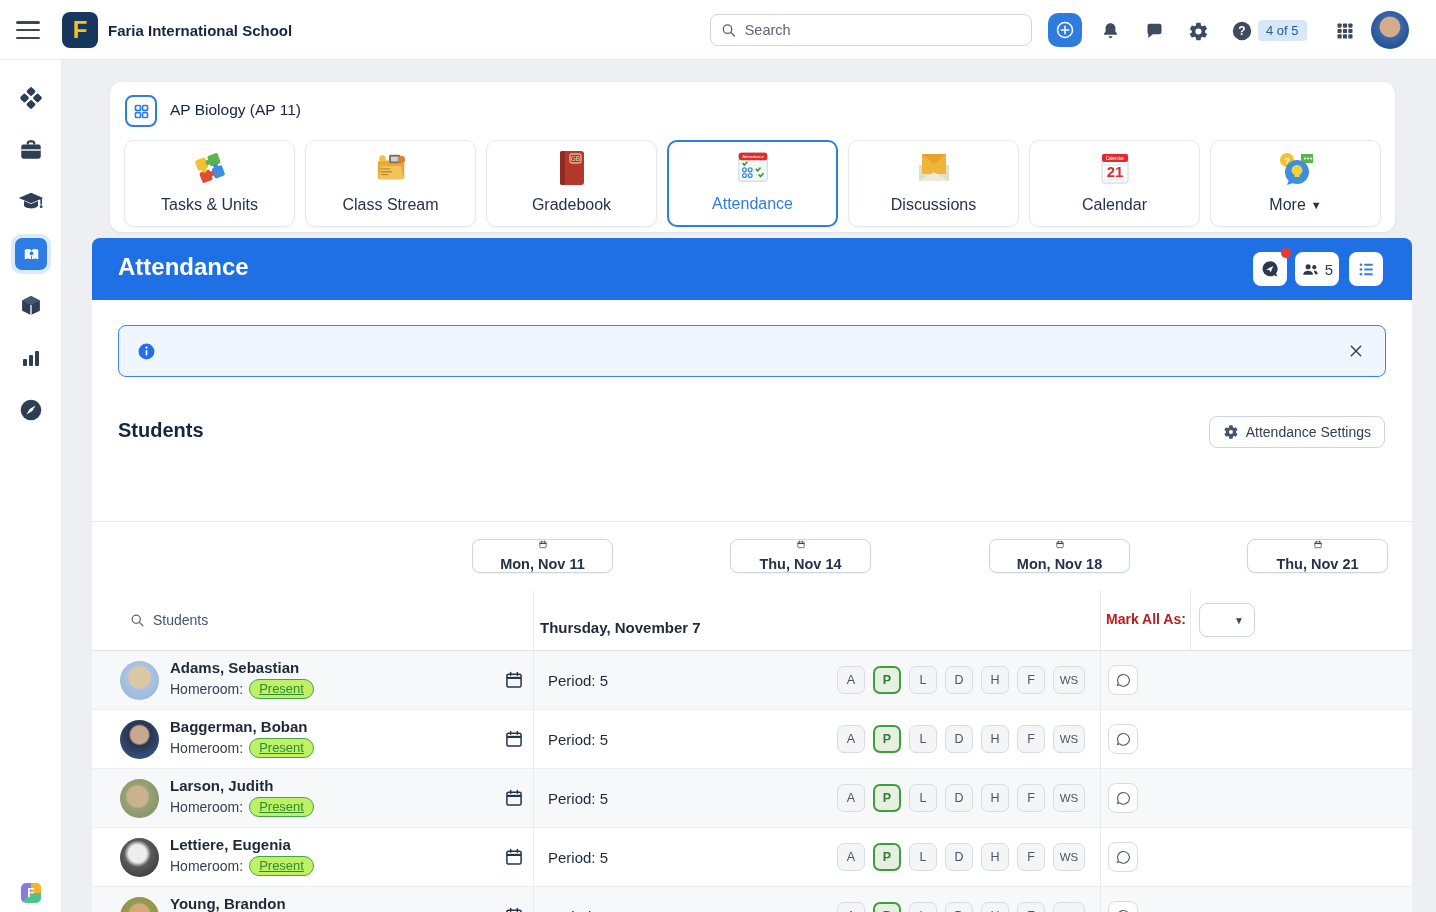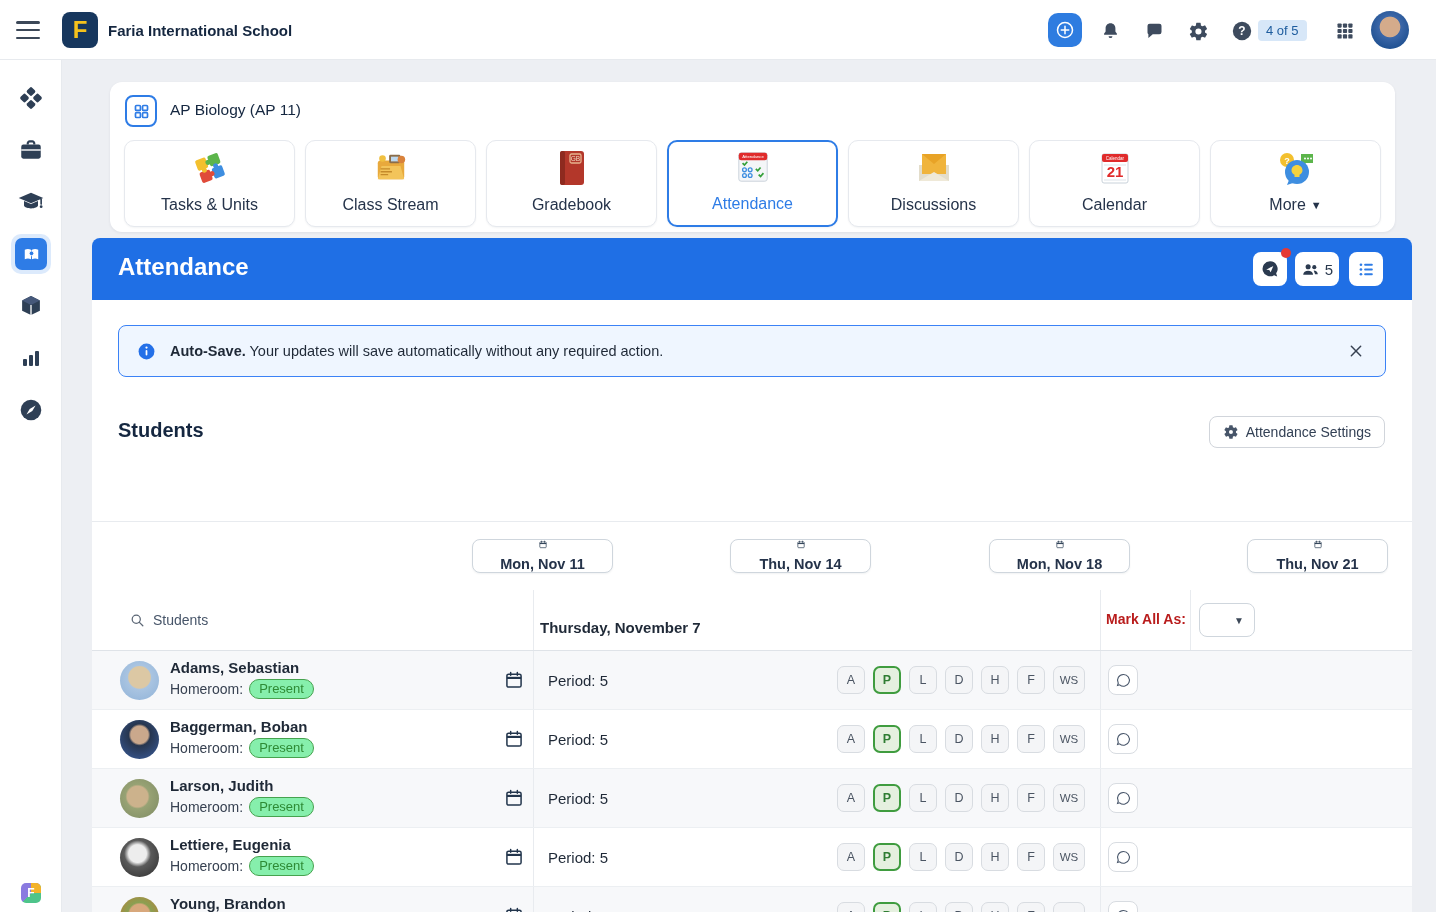--- a/index.html
+++ b/index.html
@@ -124,21 +124,21 @@
   .avatar { position:absolute; left:28px; top:10px; width:39px; height:39px; border-radius:50%; }
   .av0 { background:radial-gradient(circle at 50% 42%, #dcc8a4 36%, #a9c4e1 40%, #8fb2d8 100%); }
   .av1 { background:radial-gradient(circle at 50% 38%, #caa88c 28%, #27364f 35%, #3a5d9e 100%); }
   .av2 { background:radial-gradient(circle at 45% 45%, #ccb28c 34%, #97a274 40%, #7d8a62 100%); }
   .av3 { background:radial-gradient(circle at 45% 40%, #ededed 28%, #5a5a5a 42%, #2c2c2c 100%); }
   .av4 { background:radial-gradient(circle at 50% 44%, #d8a87c 34%, #8aa052 40%, #c7762f 100%); }
   .s-name { position:absolute; left:78px; top:8px; font-size:15px; font-weight:bold; color:#1f2937; }
   .s-home { position:absolute; left:78px; top:28px; font-size:14px; color:#374151;
     display:flex; align-items:center; gap:6px;}
   .badge-present { font-size:13px; color:#2e8b35; border:1.5px solid #46a24e;
-    background:#86efac; border-radius:10px; padding:1px 9px 2px; }
+    background:#bef264; border-radius:10px; padding:1px 9px 2px;text-decoration:underline; }
   .row-cal { position:absolute; left:412px; top:19px; }
   .s-period { position:absolute; left:456px; top:21px; font-size:15px; color:#1f2937; }
   .codes { position:absolute; left:745px; top:15px; display:flex; gap:8px; }
   .code-btn { width:28px; height:28px; border-radius:7px; background:#f4f5f7;
     border:1px solid #d8dce1; color:#4b5563; font-size:12.5px; }
   .code-btn.wide { width:32px; font-size:11.5px; }
   .code-btn.selected { background:#e5f0df; border:2px solid #3f9c3f; color:#2f7d33; font-weight:bold; }
   .comment-btn { position:absolute; left:1016px; top:14px; width:30px; height:30px;
     background:#fff; border:1px solid #d8dce1; border-radius:8px;
     display:flex; align-items:center; justify-content:center; }
@@ -150,20 +150,27 @@
   <button class="hamburger">
       <span></span>
       <span></span>
       <span></span>
     </button>
   <div class="brand-logo">
       <span>F</span>
     </div>
   <div class="brand-name">Faria International School</div>
 
+  <div class="search-box">
+    <svg width="17" height="17" viewBox="0 0 24 24">
+        <circle cx="10" cy="10" r="6.5" fill="none" stroke="#5b6675" stroke-width="2"></circle>
+        <line x1="15" y1="15" x2="20.5" y2="20.5" stroke="#5b6675" stroke-width="2" stroke-linecap="round"></line>
+      </svg>
+    <input type="text" placeholder="Search" style="">
+  </div>
 
   <button class="quick-add">
     <svg width="20" height="20" viewBox="0 0 24 24">
         <circle cx="12" cy="12" r="9" fill="none" stroke="#fff" stroke-width="1.8"></circle>
         <path d="M12 7.5v9M7.5 12h9" stroke="#fff" stroke-width="1.8" stroke-linecap="round"></path>
       </svg>
   </button>
 
   <button class="nav-icon-btn" style="left:1099px">
     <svg width="21" height="21" viewBox="0 0 24 24" fill="#3e4b5e">
@@ -413,21 +420,20 @@
   </div>
 
   <div class="panel">
 
     <div class="banner">
       <svg width="19" height="19" viewBox="0 0 24 24">
           <circle cx="12" cy="12" r="10" fill="#2470e8"></circle>
           <rect x="10.9" y="10" width="2.2" height="7" rx="1.1" fill="#fff"></rect>
           <circle cx="12" cy="7" r="1.4" fill="#fff"></circle>
         </svg>
-      <span class="txt"><b>Auto-Save.</b><span> Your updates will save automatically without any required action.</span></span>
       <button class="close-x">
         <svg width="16" height="16" viewBox="0 0 24 24">
             <path d="M5 5l14 14M19 5 5 19" stroke="#374151" stroke-width="2.2" stroke-linecap="round"></path>
           </svg>
       </button>
     </div>
 
     <div class="students-h">Students</div>
     <button class="settings-btn">
       <svg width="16" height="16" viewBox="0 0 24 24" fill="#475569">

